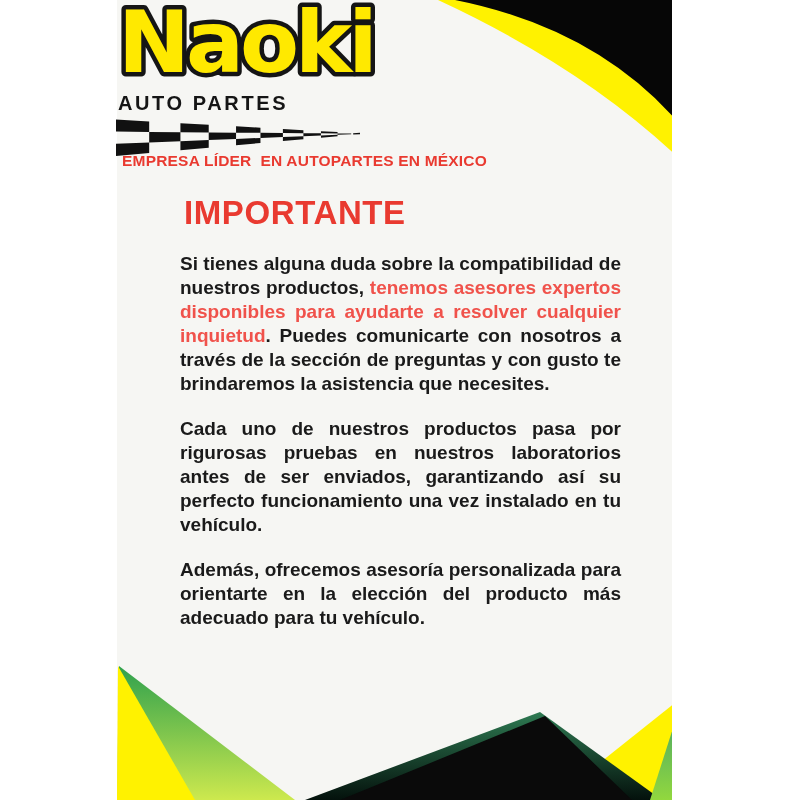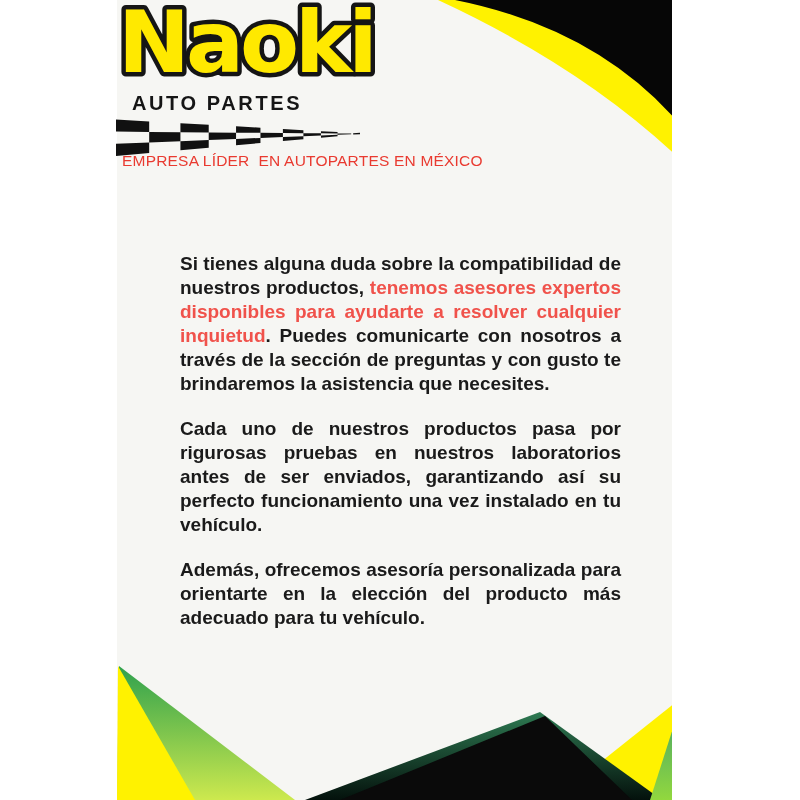--- a/index.html
+++ b/index.html
@@ -7,27 +7,27 @@
     position:relative;width:672px;height:800px;overflow:hidden;
     background:#ffffff;font-family:"Liberation Sans",sans-serif;
   }
   .content-bg{
     position:absolute;left:117px;top:0;width:566px;height:800px;
     background:#f6f6f3;
   }
   
   .logo-svg{position:absolute;left:112px;top:-4px;width:270px;height:100px;overflow:visible;}
   .logo-sub{
-    position:absolute;left:132px;top:92px;
+    position:absolute;left:118px;top:92px;
     font-size:20px;font-weight:bold;letter-spacing:2.6px;color:#151515;
   }
   .flag-svg{position:absolute;left:116px;top:114px;width:244px;height:42px;}
   .tagline{
     position:absolute;left:122px;top:152px;
-    font-size:15.5px;font-weight:normal;color:#e93a30;letter-spacing:.2px;
+    font-size:15.5px;font-weight:bold;color:#e93a30;letter-spacing:.2px;
     white-space:pre-wrap;
   }
   
   .corner-svg{position:absolute;left:430px;top:0;width:253px;height:170px;}
   .footer-svg{position:absolute;left:0;top:650px;width:800px;height:150px;}
   
   .heading{
     position:absolute;left:184px;top:196px;
     font-size:33px;font-weight:bold;letter-spacing:.6px;color:#e93a30;line-height:1;
   }
@@ -73,20 +73,21 @@
       M171,25.2 L192,24.3 L192,27.6 L171,29.6 Z
       M192,21 L210,21.2 L210,23.5 L192,24.3 Z
       M210,18.8 L227,19.8 L227,21.3 L210,21.2 Z
       M210,23.5 L227,22.8 L227,24.3 L210,25.9 Z
       M227,21.3 L241,21.4 L241,22.2 L227,22.8 Z"></path>
     <path d="M243,21.8 l8,-0.5 M253,21.4 l6,-0.2 M261,20.4 h7 l-6,2.4 h7" stroke="#111111" stroke-width="1.4" fill="none"></path>
   </svg>
 
   <div class="tagline">EMPRESA LÍDER  EN AUTOPARTES EN MÉXICO</div>
 
+  <div class="heading">IMPORTANTE</div>
 
   <div class="body-copy">
     <p><span>Si tienes alguna duda sobre la compatibilidad de nuestros productos, </span><span class="hl">tenemos asesores expertos disponibles para ayudarte a resolver cualquier inquietud</span><span>. Puedes comunicarte con nosotros a través de la sección de preguntas y con gusto te brindaremos la asistencia que necesites.</span></p>
     <p><span>Cada uno de nuestros productos pasa por rigurosas pruebas en nuestros laboratorios antes de ser enviados, garantizando así su perfecto funcionamiento una vez instalado en tu vehículo.</span></p>
     <p><span>Además, ofrecemos asesoría personalizada para orientarte en la elección del producto más adecuado para tu vehículo.</span></p>
   </div>
 
   <svg class="footer-svg" viewBox="0 650 800 150" aria-hidden="true">
     <defs>
       <linearGradient id="gradLeftGreen" x1="0" y1="0" x2="0" y2="1">

